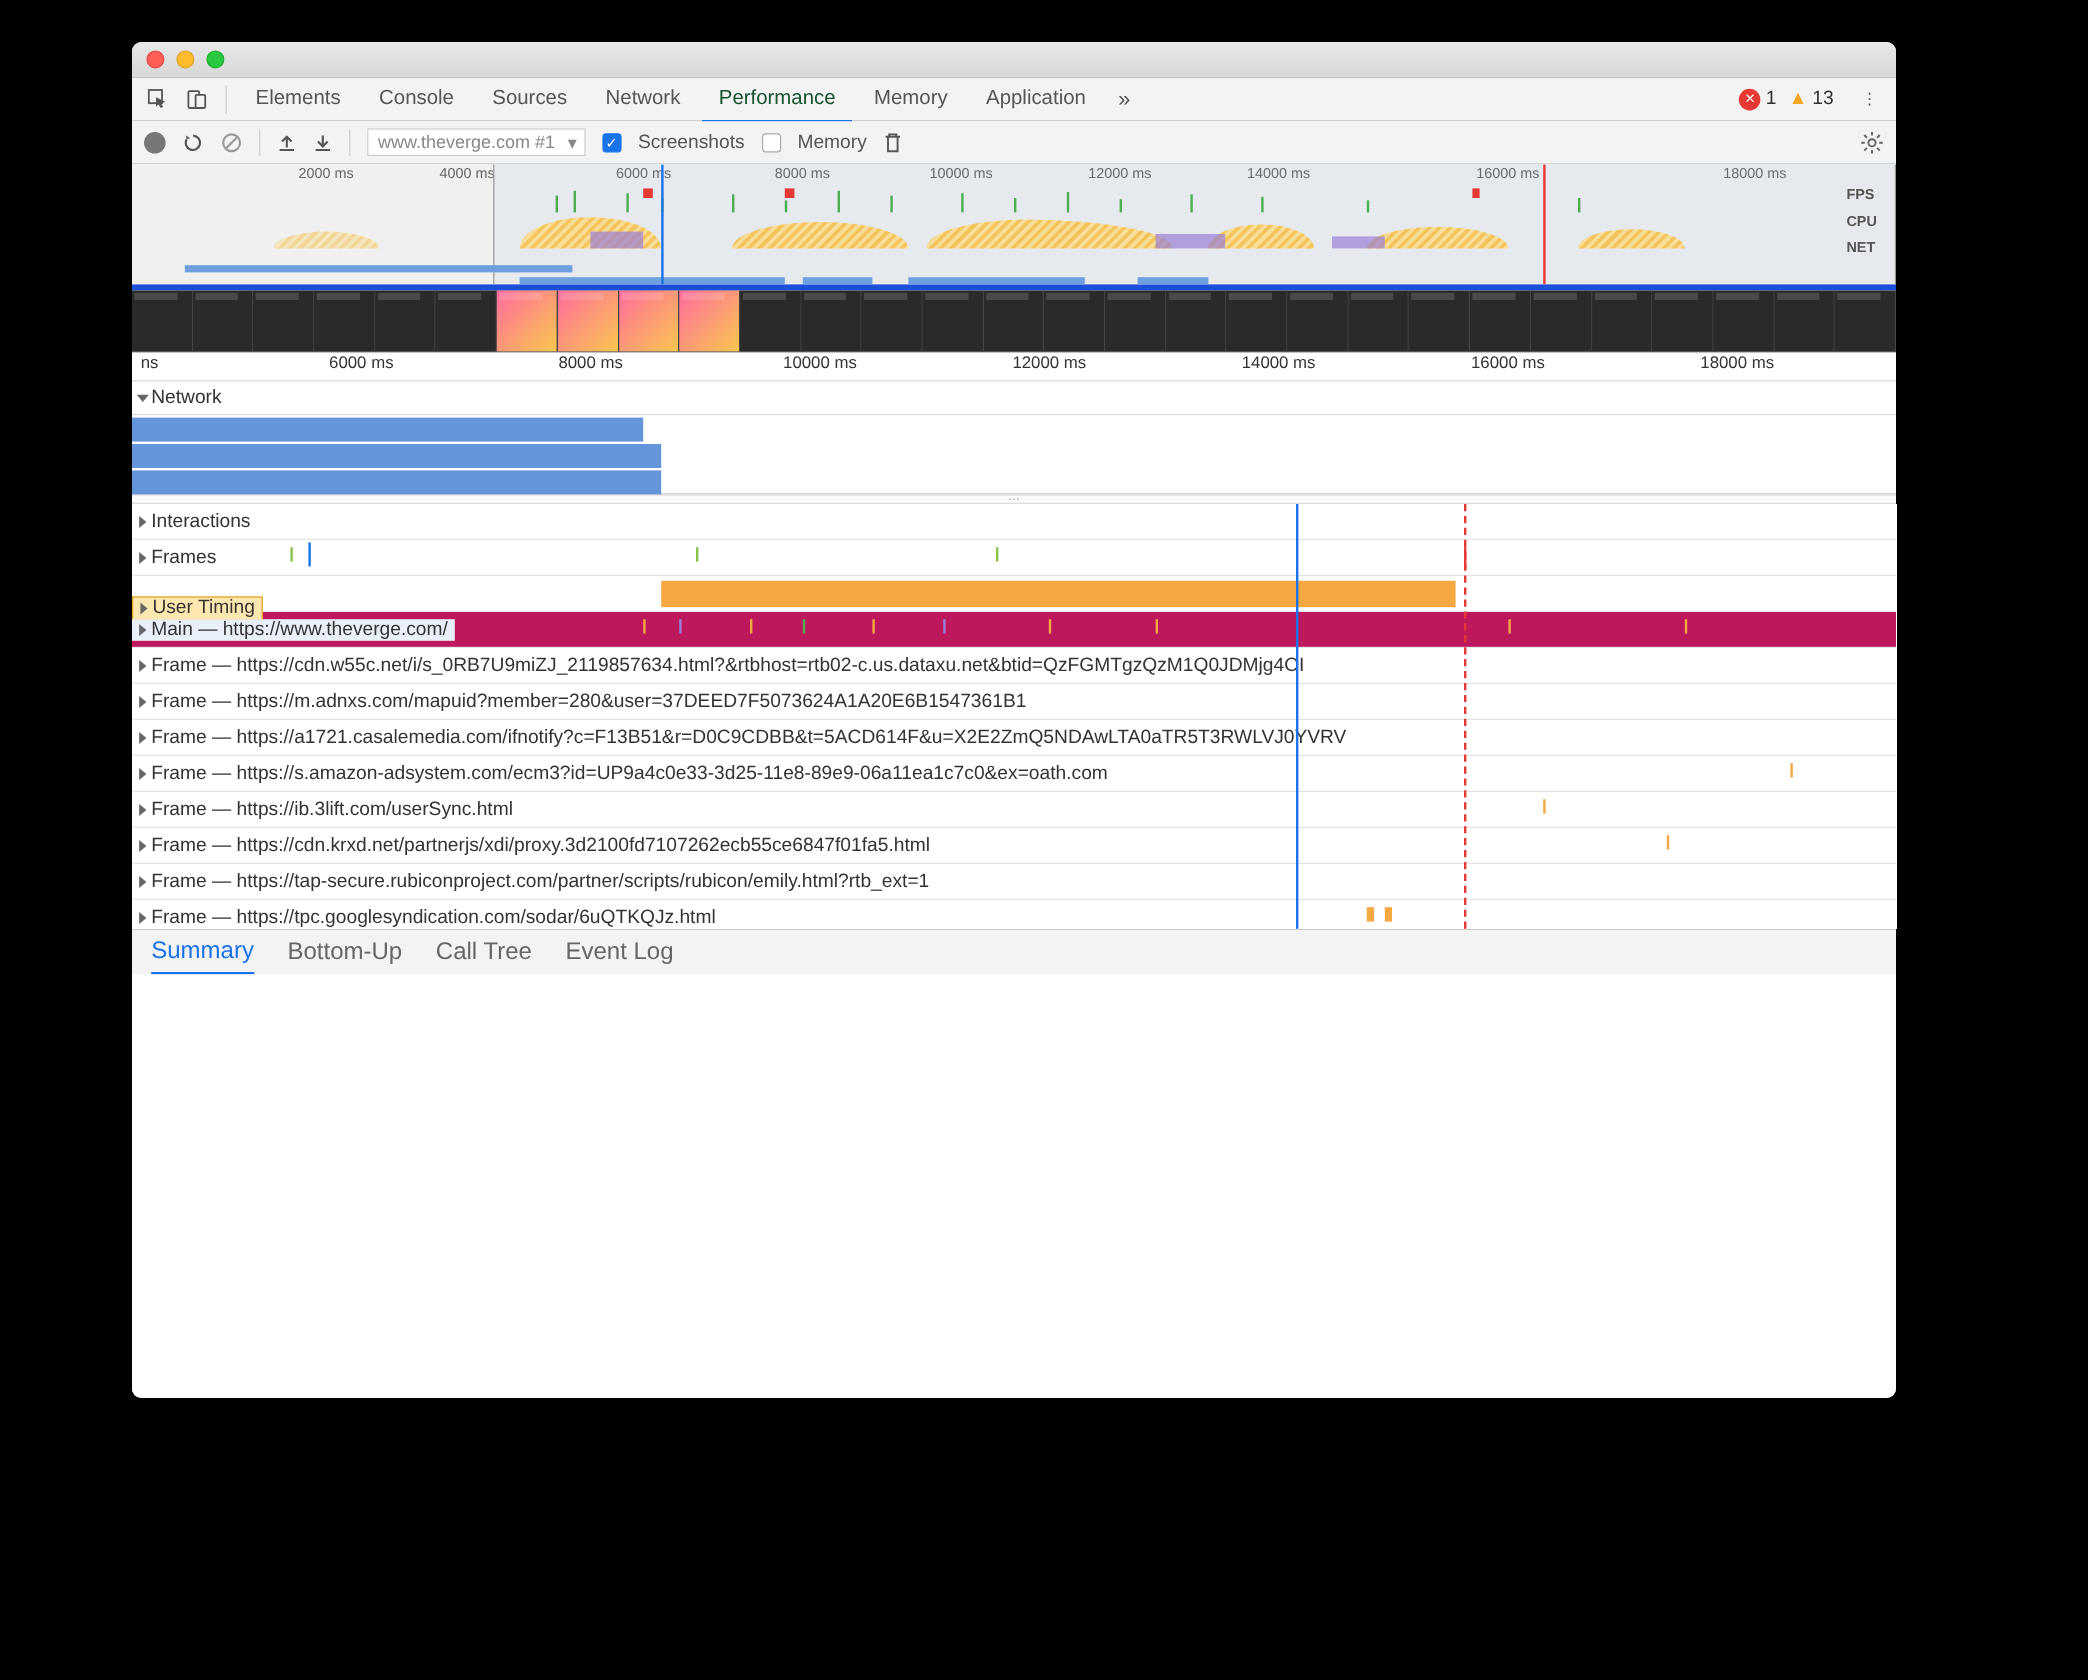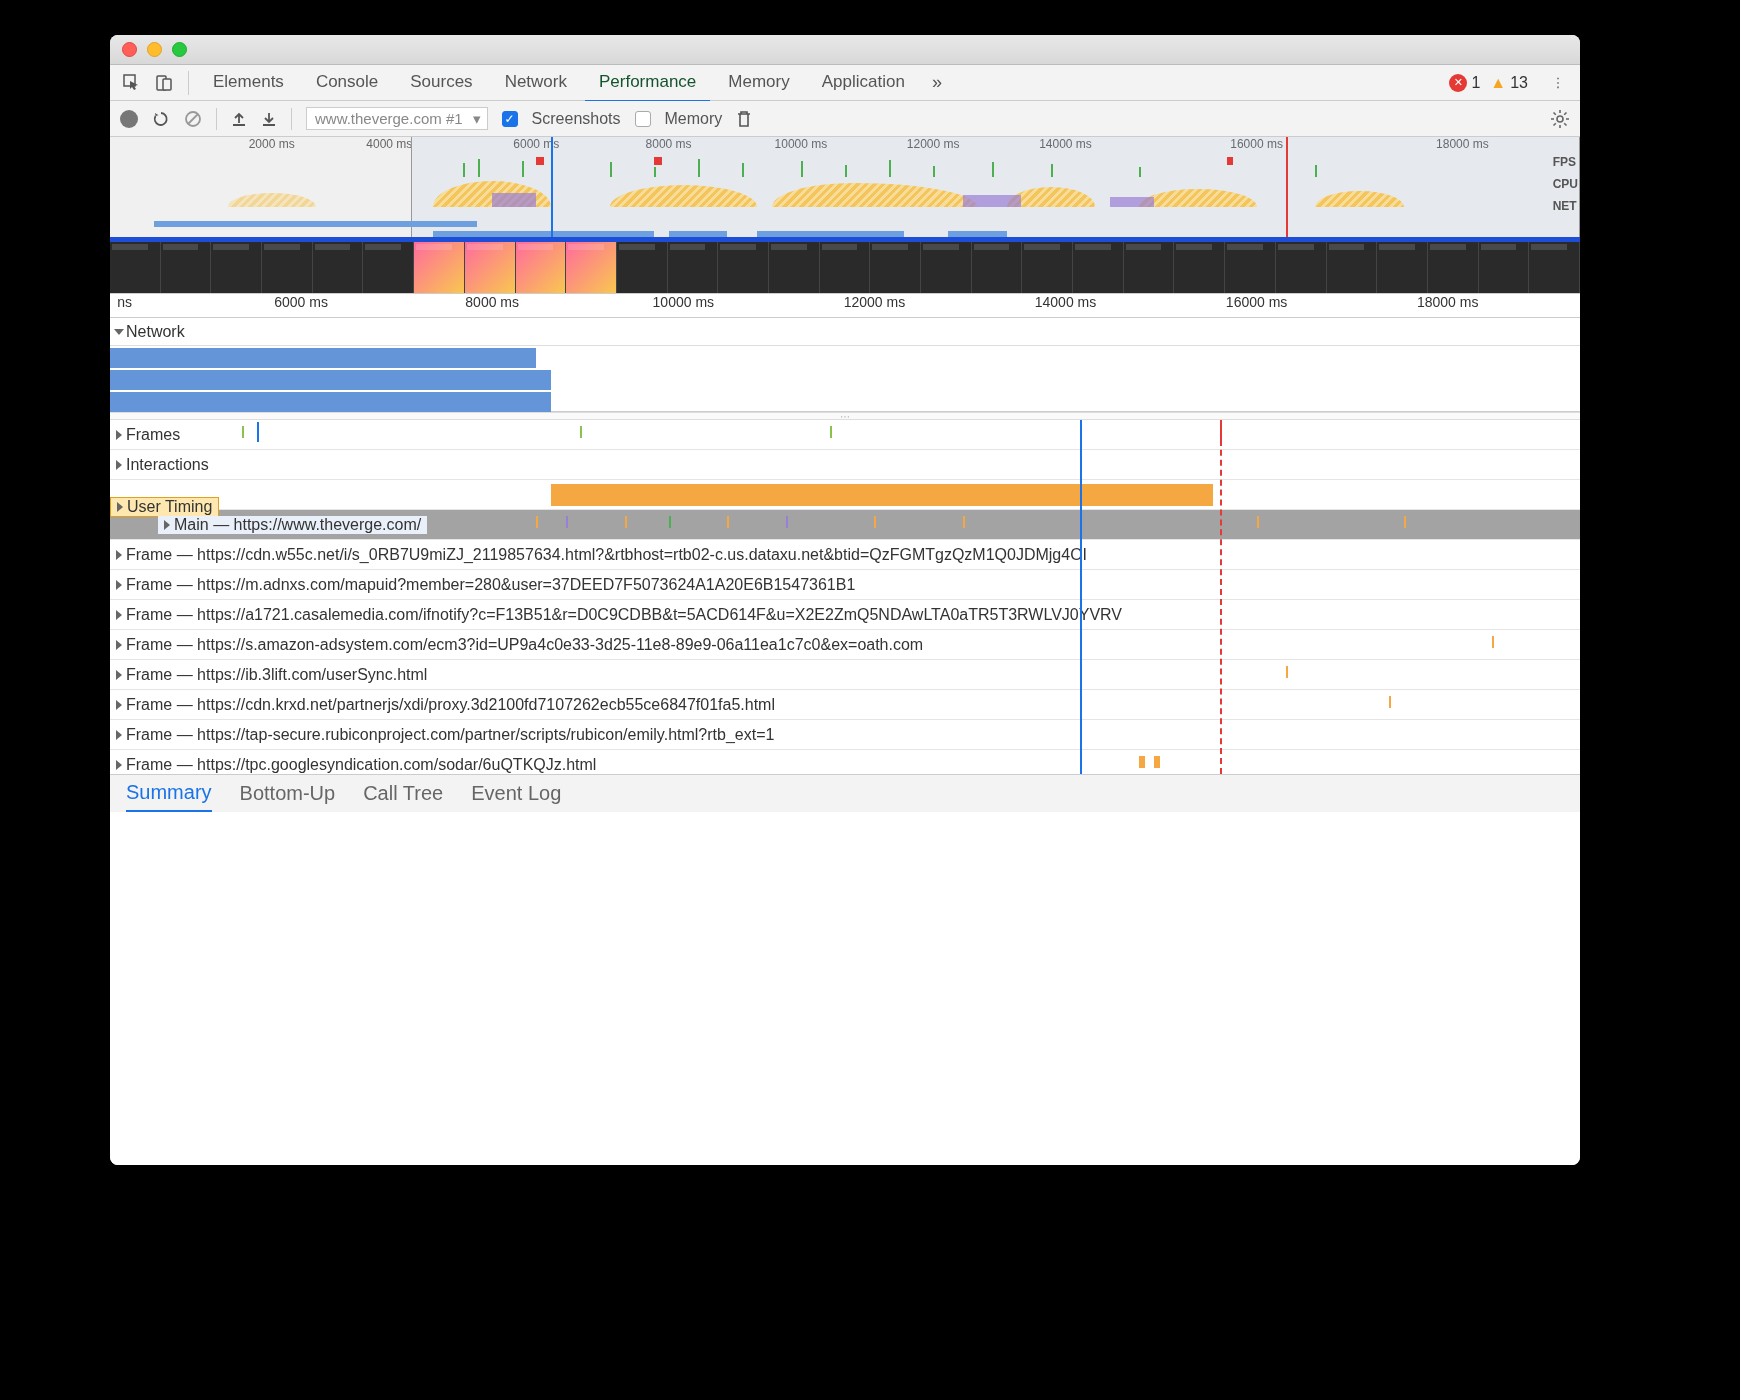--- a/index.html
+++ b/index.html
@@ -24,21 +24,21 @@
 .controls { height: 36px; background: #f3f3f3; border-bottom: 1px solid #ccc; display: flex; align-items: center; padding: 0 10px; gap: 14px; font-size: 16px; color: #555; }
 .rec { width: 18px; height: 18px; background: #777; border-radius: 50%; }
 .dropdown { border: 1px solid #ccc; background: #fff; padding: 2px 24px 2px 8px; color: #888; position: relative; font-size: 15px; }
 .dropdown::after { content: "▾"; position: absolute; right: 6px; color: #888; }
 .chk { width: 16px; height: 16px; border: 1px solid #1a73e8; background: #1a73e8; border-radius: 3px; color: #fff; display:flex;align-items:center;justify-content:center;font-size:12px; }
 .chk.empty { background: #fff; border-color: #aaa; }
 .overview { height: 105px; background: #f0f0f0; border-bottom: 5px solid #1d4ed8; position: relative; overflow: hidden; }
 .ov-ticks { position: absolute; top: 0; left: 0; right: 0; height: 16px; font-size: 12px; color: #666; }
 .ov-ticks span { position: absolute; transform: translateX(-50%); }
 .ov-sel { position: absolute; top: 0; bottom: 0; background: rgba(120,150,200,0.08); border-left: 1px solid #999; border-right: 1px solid #999; }
-.ov-labels { position: absolute; right: 2px; top: 18px; font-size: 12px; font-weight: bold; color: #555; }
+.ov-labels { position: absolute; right: 16px; top: 18px; font-size: 12px; font-weight: bold; color: #555; }
 .ov-labels div { height: 22px; }
 .ov-net-bar { position: absolute; bottom: 0; height: 6px; background: #6ea0e0; }
 .ov-cpu { position: absolute; left:0; right:0; top: 42px; height: 28px; }
 .ov-cpu .hill { position: absolute; bottom: 0; background: repeating-linear-gradient(135deg,#f4c55c,#f4c55c 3px,#f8dd99 3px,#f8dd99 6px); }
 .ov-cpu .purple { position: absolute; bottom:0; background:#9a7fd6; opacity:.7; }
 .ov-fps { position:absolute; left:0; right:0; top:18px; height:22px; }
 .ov-fps span { position:absolute; bottom:0; width:2px; background:#4caf50; }
 .ov-red { position:absolute; top:20px; width:8px; height:8px; background:#e53935; }
 .ov-cursor { position:absolute; top:0; bottom:0; width:2px; background:#1a73e8; }
 .ov-red-cursor { position:absolute; top:0; bottom:0; width:2px; background:#e53935; }
@@ -51,21 +51,21 @@
 .ruler2 span { position: absolute; transform: translateX(-50%); }
 .track-head { display: flex; align-items: center; height: 28px; border-bottom: 1px solid #ddd; font-size: 16px; padding: 0 6px; gap: 4px; background: #fff; position: relative; }
 .disclosure { width: 0; height: 0; border-left: 6px solid #666; border-top: 5px solid transparent; border-bottom: 5px solid transparent; display: inline-block; }
 .disclosure.open { transform: rotate(90deg); }
 .network-bars { height: 66px; border-bottom: 1px solid #ccc; position: relative; }
 .network-bars .bar { position: absolute; height: 20px; background: #6495d9; }
 .flamearea { flex: 1; overflow: auto; background: #fff; position: relative; }
 .lane { height: 30px; border-bottom: 1px solid #e5e5e5; position: relative; display: flex; align-items: center; }
 .lane-label { display: flex; align-items: center; gap: 4px; font-size: 16px; padding: 0 6px; white-space: nowrap; z-index: 2; background: #fff; }
 .lane.ut .lane-label { background: #ffe8b0; }
-.lane.main { background: #a3a3a3; padding-left: 48px; }
+.lane.main { background: #be185d; }
 .lane.main .lane-label { background: #eaf0fa; }
 .ut-bar { position: absolute; top: 4px; height: 22px; background: #f5a742; }
 .frame-url { font-family: inherit; font-size: 16px; color: #333; }
 .vline-blue { position: absolute; top: 0; bottom: 0; width: 2px; background: #1a73e8; z-index: 5; }
 .vline-red { position: absolute; top: 0; bottom: 0; width: 0; border-left: 2px dashed #e53935; z-index: 5; }
 .bottom-tabs { height: 38px; border-top: 1px solid #ccc; background: #f3f3f3; display: flex; align-items: center; gap: 28px; padding: 0 16px; font-size: 20px; color: #666; }
 .bottom-tabs .btab.active { color: #1a73e8; border-bottom: 2px solid #1a73e8; padding-bottom: 6px; margin-bottom:-6px; }
 .blank-bottom { flex: 1; background: #fff; }
 .splitter { height: 8px; background: #fafafa; border-top:1px solid #ddd; border-bottom:1px solid #ddd; text-align:center; font-size:10px; color:#aaa; line-height:8px; }
 .micro { position:absolute; width:2px; height:12px; top:6px; }
@@ -280,33 +280,33 @@
 
   <div class="splitter">⋯</div>
 
   <div class="flamearea">
     <div class="vline-blue" style="left:66%;"></div>
     <div class="vline-red" style="left:75.5%;"></div>
 
     <div class="lane">
       <div class="lane-label">
           <span class="disclosure"></span>
+          <span>Interactions</span>
+        </div>
+    </div>
+    <div class="lane">
+      <div class="lane-label">
+          <span class="disclosure"></span>
           <span>Frames</span>
         </div>
       <span class="micro" style="left:9%;background:#8bc34a;"></span>
       <span class="micro" style="left:10%;background:#1a73e8;height:20px;top:2px;"></span>
       <span class="micro" style="left:32%;background:#8bc34a;"></span>
       <span class="micro" style="left:49%;background:#8bc34a;"></span>
       <span class="micro" style="left:75.5%;background:#e53935;height:18px;"></span>
-    </div>
-    <div class="lane">
-      <div class="lane-label">
-          <span class="disclosure"></span>
-          <span>Interactions</span>
-        </div>
     </div>
     <div class="lane ut" style="background:#fff;">
       <div class="lane-label" style="border:1px solid #e0a020;margin-top:24px;">
           <span class="disclosure"></span>
           <span>User Timing</span>
         </div>
       <div class="ut-bar" style="left:30%;width:45%;"></div>
     </div>
     <div class="lane main">
       <div class="lane-label">

